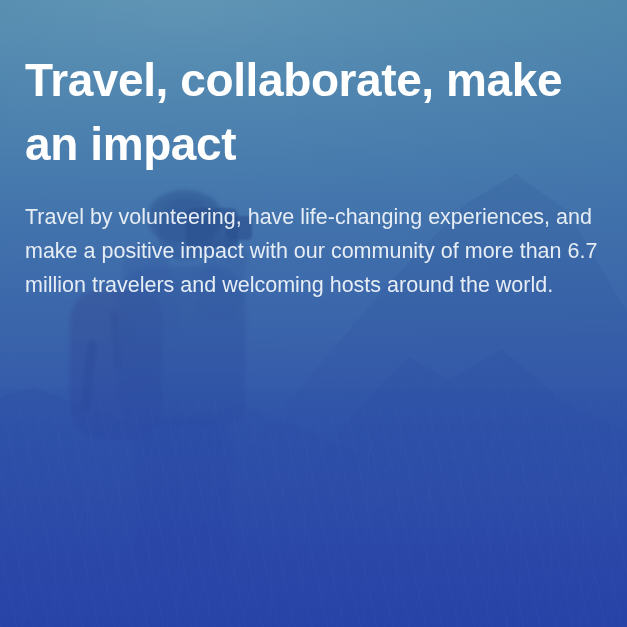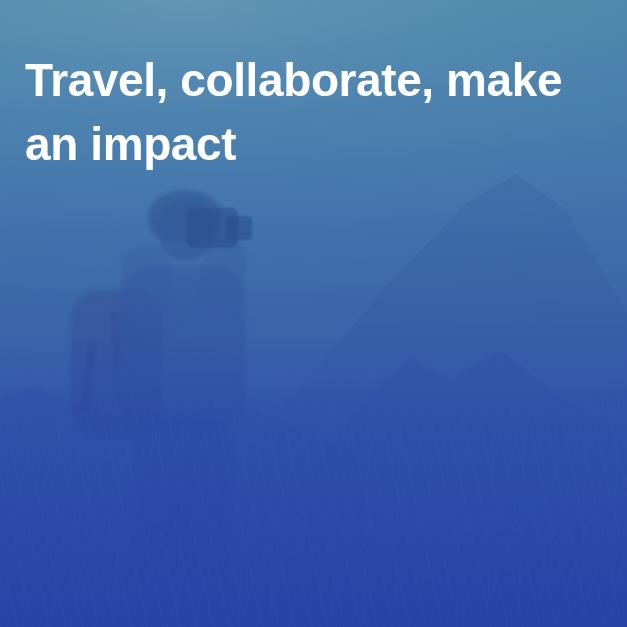--- a/index.html
+++ b/index.html
@@ -260,15 +260,16 @@
 
     <div class="grass"></div>
     <div class="grass-blades"></div>
   </div>
 
   <div class="tint"></div>
   <div class="tint-2"></div>
 
   <div class="content">
     <h1 class="hero-title">Travel, collaborate, make an impact</h1>
+    <p class="hero-desc">Travel by volunteering, have life-changing experiences, and make a positive impact with our community of more than 6.7 million travelers and welcoming hosts around the world.</p>
   </div>
 
 </div>
 
 </body></html>

